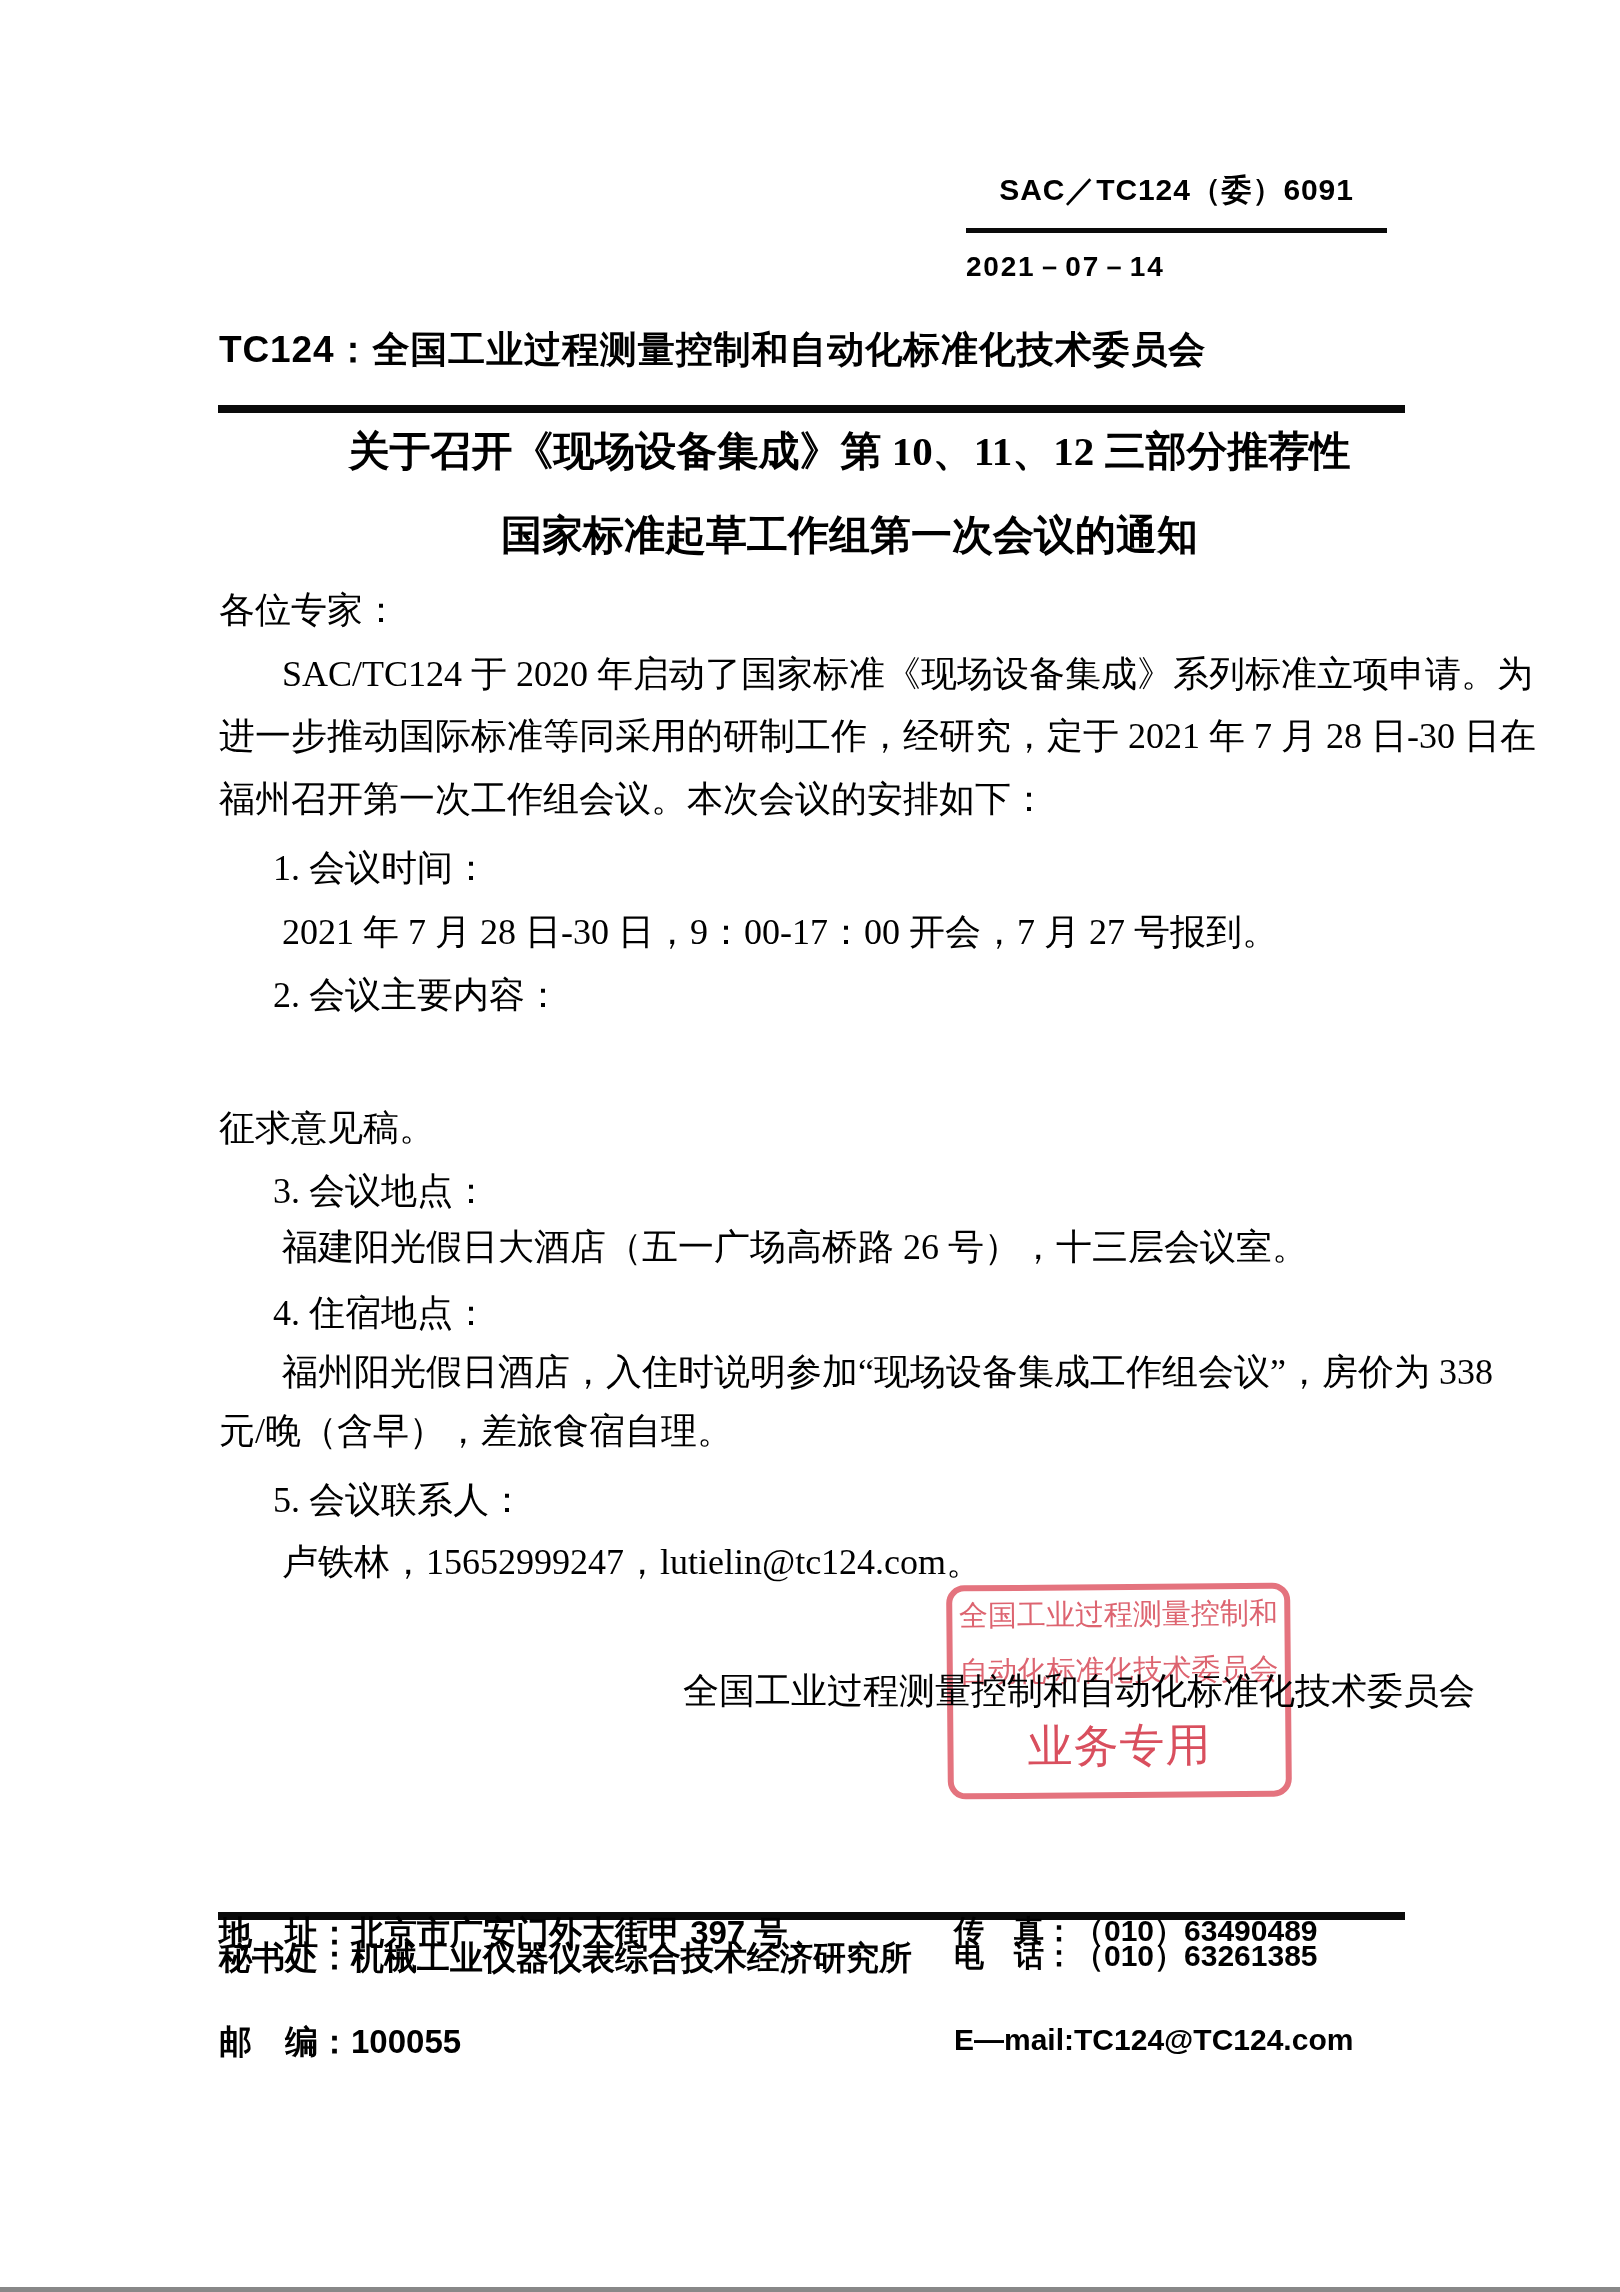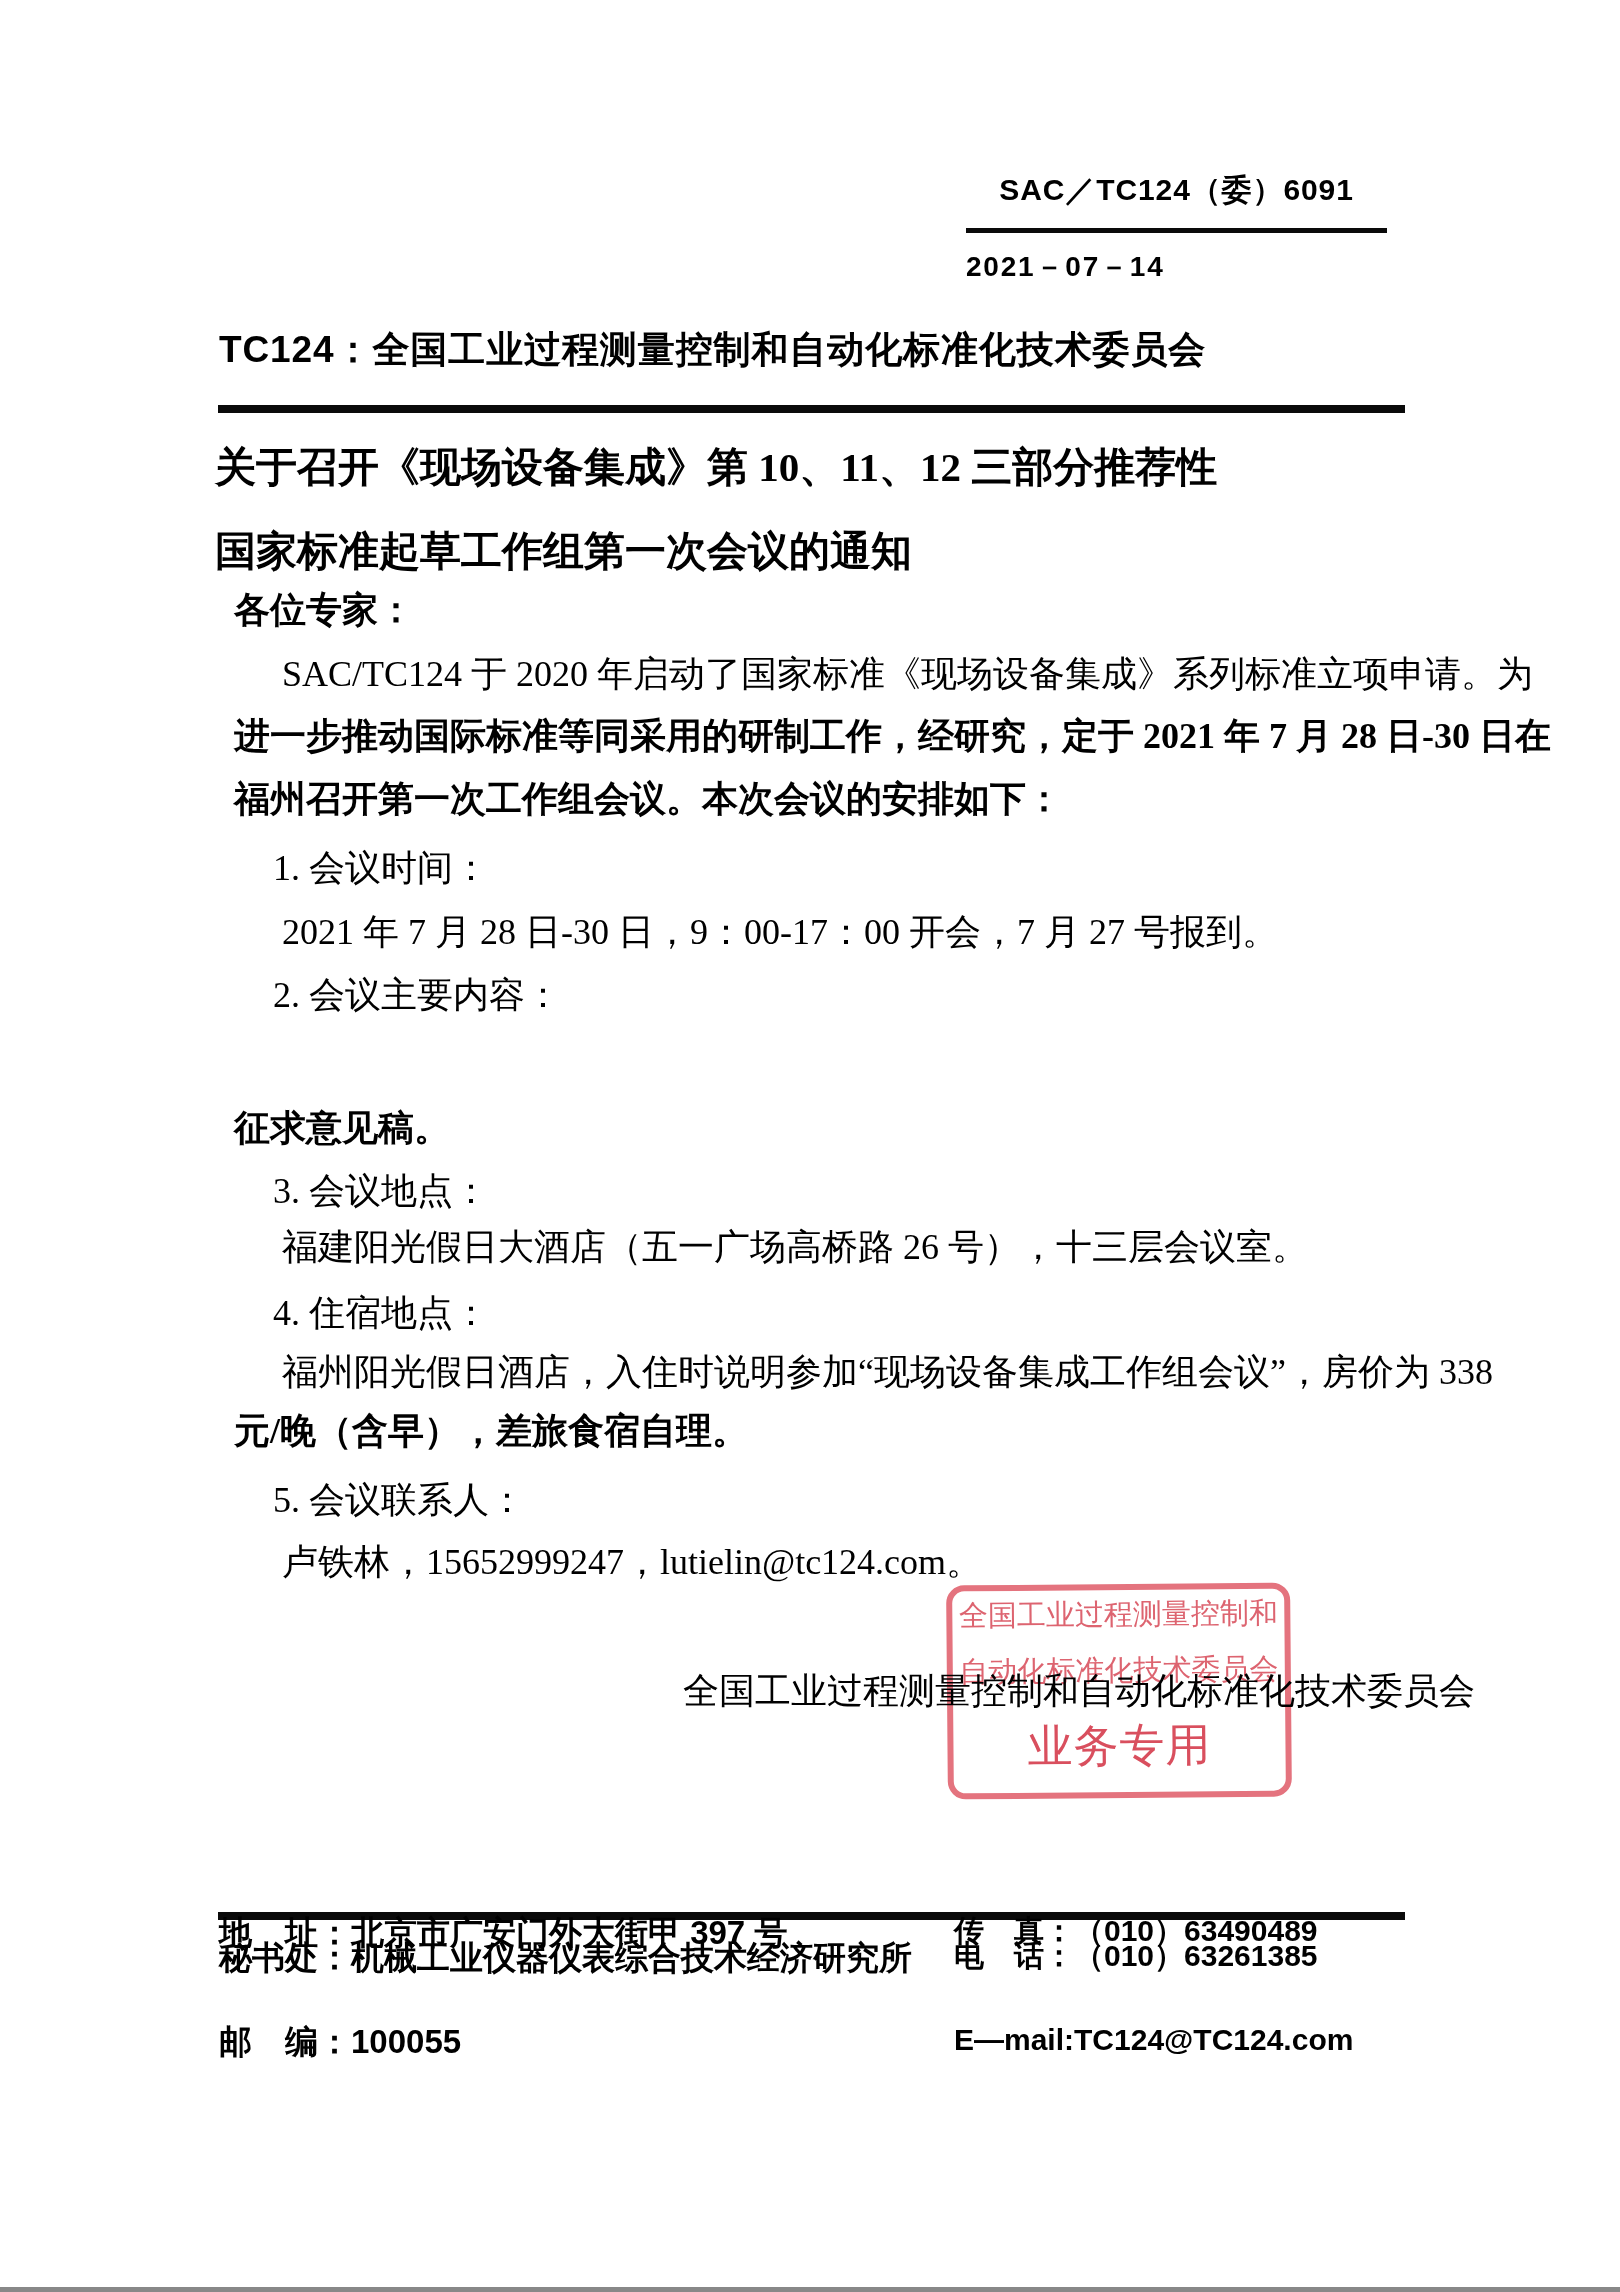--- a/index.html
+++ b/index.html
@@ -17,26 +17,26 @@
 
   .doc-number{top:175px;left:966px;width:421px;text-align:center;font-size:30px;letter-spacing:0.9px;}
   .hdr-rule{top:228px;left:966px;width:421px;height:4.5px;background:#0a0a0a;}
   .hdr-date{top:253px;left:966px;width:421px;font-size:28px;letter-spacing:1.8px;}
 
   .committee{top:331px;left:219px;font-size:37px;letter-spacing:0.9px;}
   .rule{left:218px;width:1187px;height:8px;background:#0a0a0a;}
   .rule-top{top:405px;}
   .rule-bottom{top:1912px;}
 
-  .title-box{left:215px;width:1239px;text-align:left;font-size:41px;font-weight:bold;margin-top:16px;}
+  .title-box{left:230px;width:1239px;text-align:center;font-size:41px;font-weight:bold;}
   .title1{top:431px;}
   .title2{top:515px;}
 
   .bodyline{font-size:36px;}
-  .flush{left:234px;font-weight:bold;}
+  .flush{left:219px;}
   .num{left:273px;}
   .ind{left:282px;}
 
   .signature{top:1673px;left:683px;font-size:36px;z-index:3;}
 
   .stamp{
     top:1584px;left:947px;width:332px;height:202px;
     border:6.2px solid #e4737e;border-radius:18px;
     z-index:1;transform:rotate(-0.5deg);
     text-align:center;

